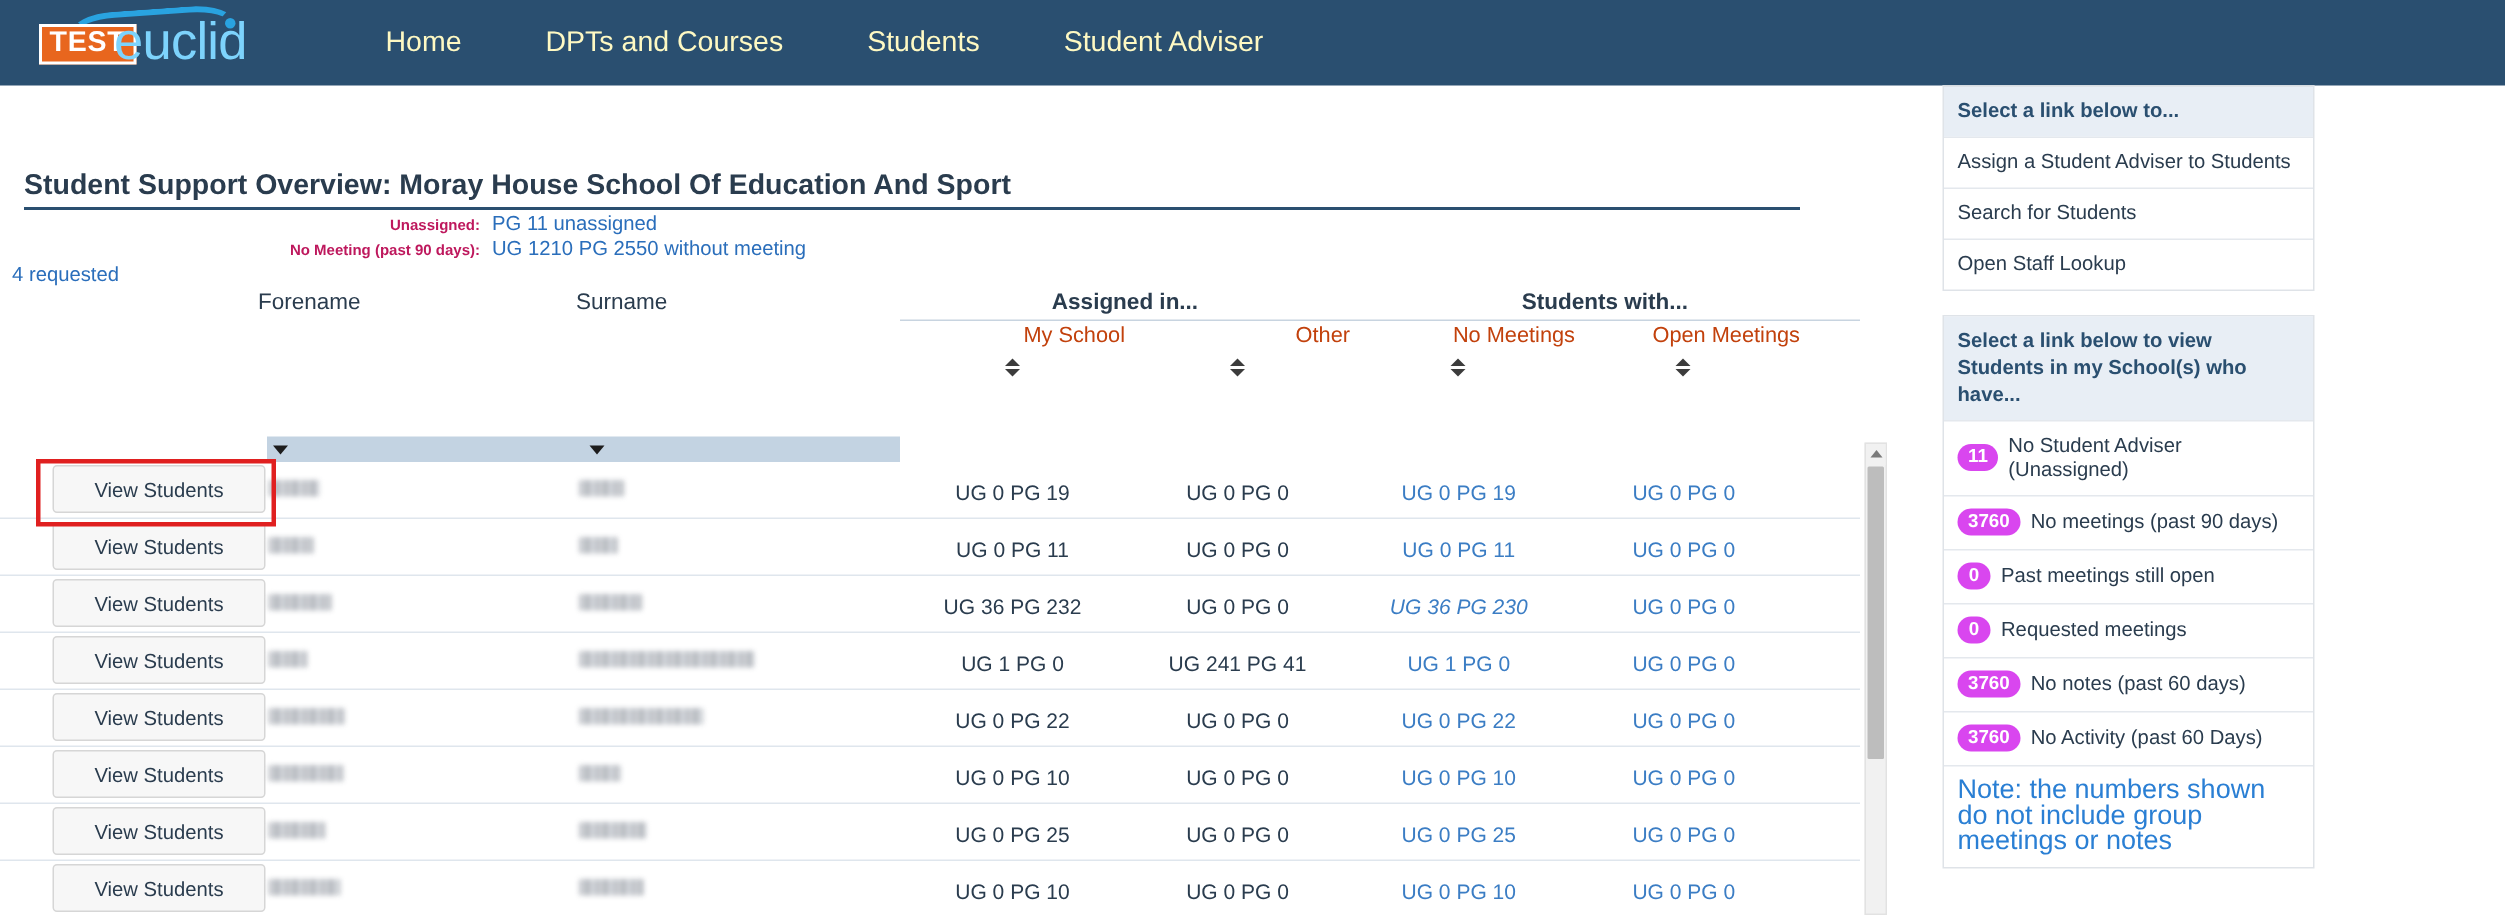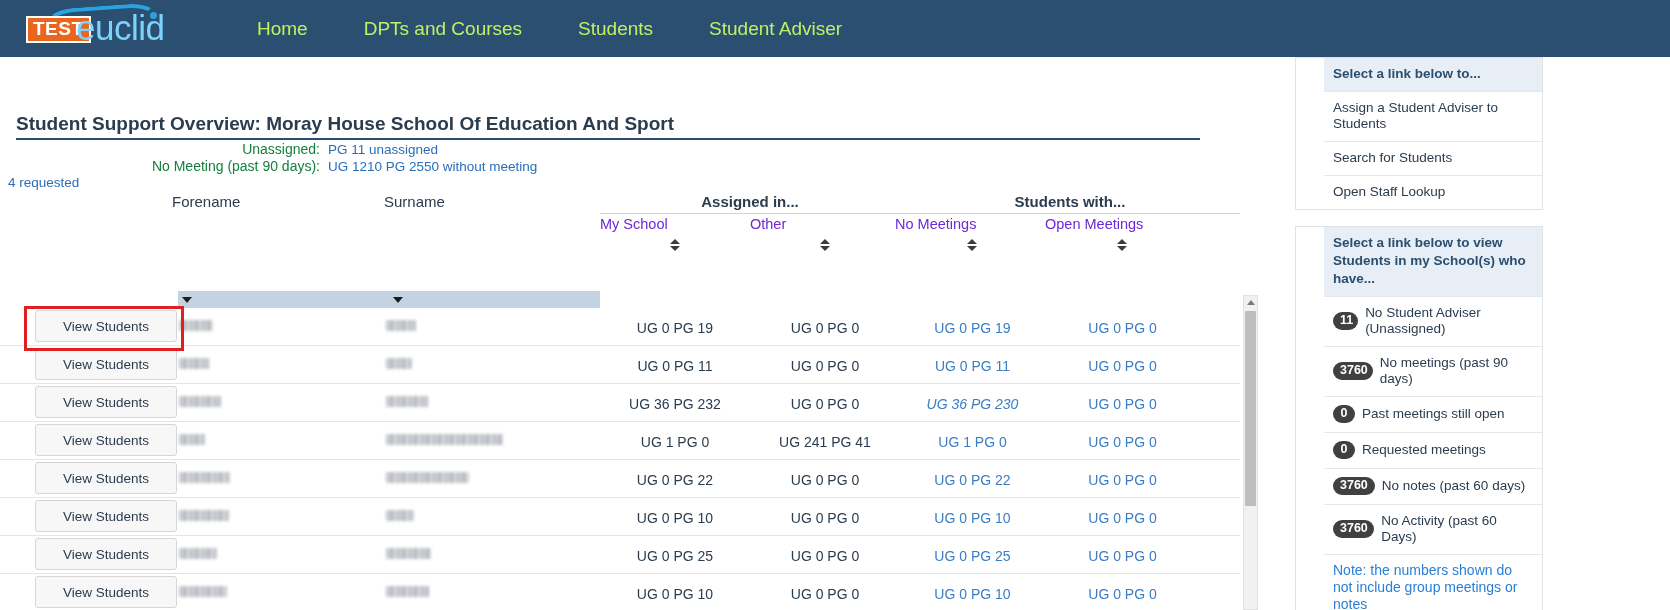--- a/index.html
+++ b/index.html
@@ -51,21 +51,21 @@
   }
   .logo-euclid {
     position: absolute; left: 52px; top: 9px;
     color: #7dd3fc;
     font-size: 35px;
     line-height: 38px;
     letter-spacing: -0.5px;
   }
   .nav-links { display: flex; align-items: center; margin-left: 55px; }
   .nav-link {
-    color: #bef264;
+    color: #fef9c3;
     font-size: 19px;
     margin: 0 28px;
     text-decoration: none;
     white-space: nowrap;
     cursor: pointer;
   }
 
   
   .page { position: absolute; left: 0; top: 57px; width: 1670px; height: 553px; }
 
@@ -78,42 +78,42 @@
   }
   .title-rule {
     position: absolute; left: 16px; top: 81px;
     width: 1184px; height: 2px; background: #2a4f70;
   }
 
   .summary { position: absolute; left: 0px; top: 84px; width: 1200px; }
   .summary-row { display: flex; height: 17px; align-items: baseline; }
   .summary-label {
     width: 320px; text-align: right;
-    font-size: 14px; color: #15803d; font-weight: normal;
+    font-size: 10px; color: #be185d; font-weight: bold;
     padding-right: 0px;
   }
   .summary-value {
     font-size: 13.5px; color: #2a6ebb; margin-left: 8px;
     cursor: pointer; white-space: nowrap;
   }
 
   
   .grp-hdr {
     position: absolute; font-size: 15px; color: #2a3c4e;
     text-align: center; white-space: nowrap; font-weight: bold;
   }
   .name-hdr {
     position: absolute; font-size: 15px; color: #2a3c4e; white-space: nowrap;
   }
   .grp-rule {
     position: absolute; height: 1px; background: #c8d4e0;
   }
   .sub-hdr {
-    position: absolute; font-size: 14.5px; color: #6d28d9;
-    text-align: left; white-space: nowrap;
+    position: absolute; font-size: 14.5px; color: #c2410c;
+    text-align: right; white-space: nowrap;
   }
   .sortctl {
     position: absolute; width: 16px; text-align: center;
     cursor: pointer; line-height: 0;
   }
   .sortctl .tri-up, .sortctl .tri-dn {
     width: 0; height: 0; margin: 0 auto;
     border-left: 5px solid transparent;
     border-right: 5px solid transparent;
   }
@@ -189,54 +189,53 @@
     width: 11px; height: 195px;
     background: #bdbdbd; border-radius: 1px; cursor: pointer;
   }
 
   
   .side { position: absolute; left: 1295px; top: 0; width: 248px; }
   .panel {
     border: 1px solid #dfe3e8;
     background: #ffffff;
     margin-bottom: 16px;
-    padding-left: 28px;
   }
   .panel-head {
     background: #e8eef5;
     color: #2a4f70;
     font-size: 13.5px; font-weight: bold;
     padding: 7px 9px 8px 9px;
     line-height: 18px;
   }
   .panel-item {
     border-top: 1px solid #e4e8ed;
     color: #2a3c4e;
     font-size: 13.5px;
     padding: 8px 9px 9px 9px;
     cursor: pointer;
     line-height: 16px;
     display: flex; align-items: center;
   }
   .badge {
     display: inline-block;
-    background: #404040;
+    background: #d946ef;
     color: #ffffff;
     font-size: 12.5px; font-weight: bold;
     border-radius: 9px;
     padding: 1px 7px 2px 7px;
     margin-right: 7px;
     min-width: 22px;
     text-align: center;
     line-height: 15px;
   }
   .panel-note {
     border-top: 1px solid #e4e8ed;
     color: #2a7fd4;
-    font-size: 14px;
+    font-size: 18px;
     padding: 7px 9px 9px 9px;
     line-height: 17px;
     cursor: pointer;
   }
 
   
   .hl-box {
     position: absolute;
     left: 24px; top: 249px;
     width: 160px; height: 45px;

